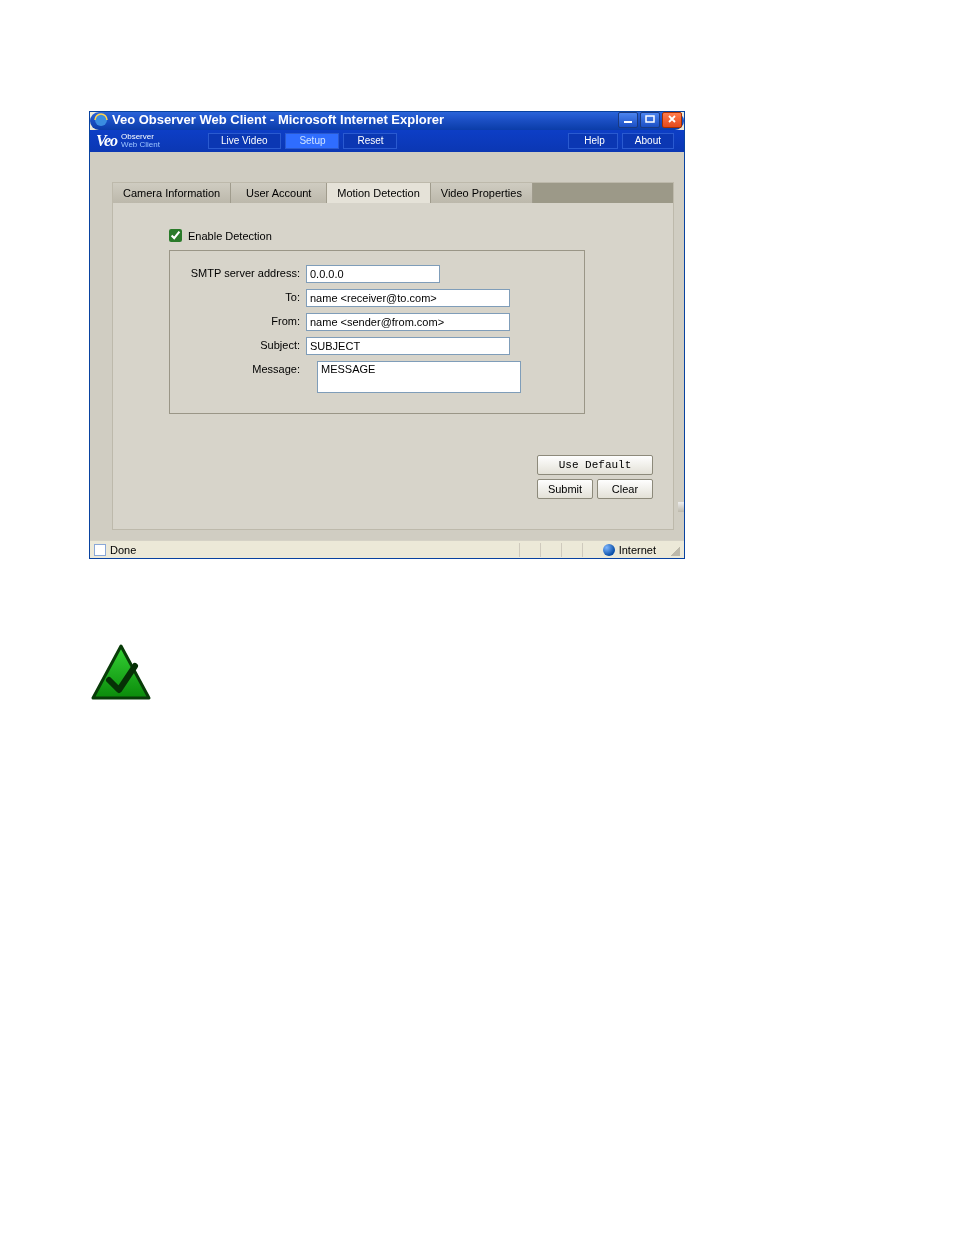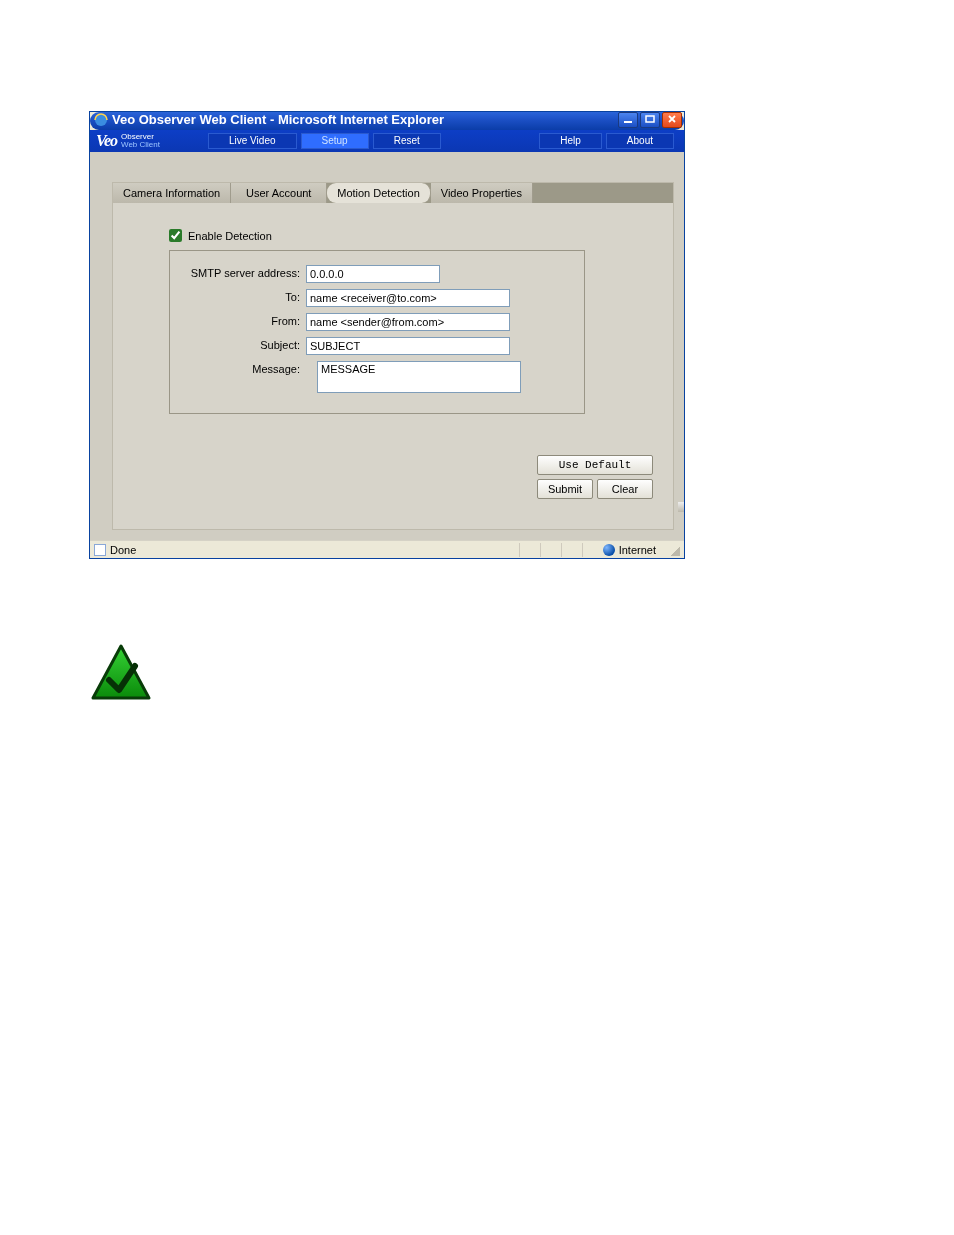--- a/index.html
+++ b/index.html
@@ -118,21 +118,21 @@
     display: inline-block;
     min-width: 54px;
     height: 16px;
     line-height: 14px;
     text-align: right;
     font-size: 10px;
     color: #fff;
     border: 1px solid #2a5ad0;
     background: #0b37b3;
     margin-right: 4px;
-    padding: 0 20px;
+    padding: 0 12px;
     box-sizing: border-box;
   }
   .hbtn.active {
     background: #2f6dff;
     color: #cfe3ff;
   }
   .header-spacer {
     flex: 1 1 auto;
   }
   .hbtn.help, .hbtn.about {
@@ -176,21 +176,20 @@
     border-right: 1px solid #a09c8d;
     background: #c9c6bb;
     min-width: 96px;
     box-sizing: border-box;
   }
   .tab.inactive {
     background: linear-gradient(to bottom, #cfccc1, #bcb8ab);
   }
   .tab.active {
     background: #e5e2d8;
-    border-radius: 9px;
   }
   .tab-rest {
     flex: 1;
     background: #9c9988;
   }
 
   .form-area {
     position: relative;
     padding: 26px 16px 10px 56px;
   }

